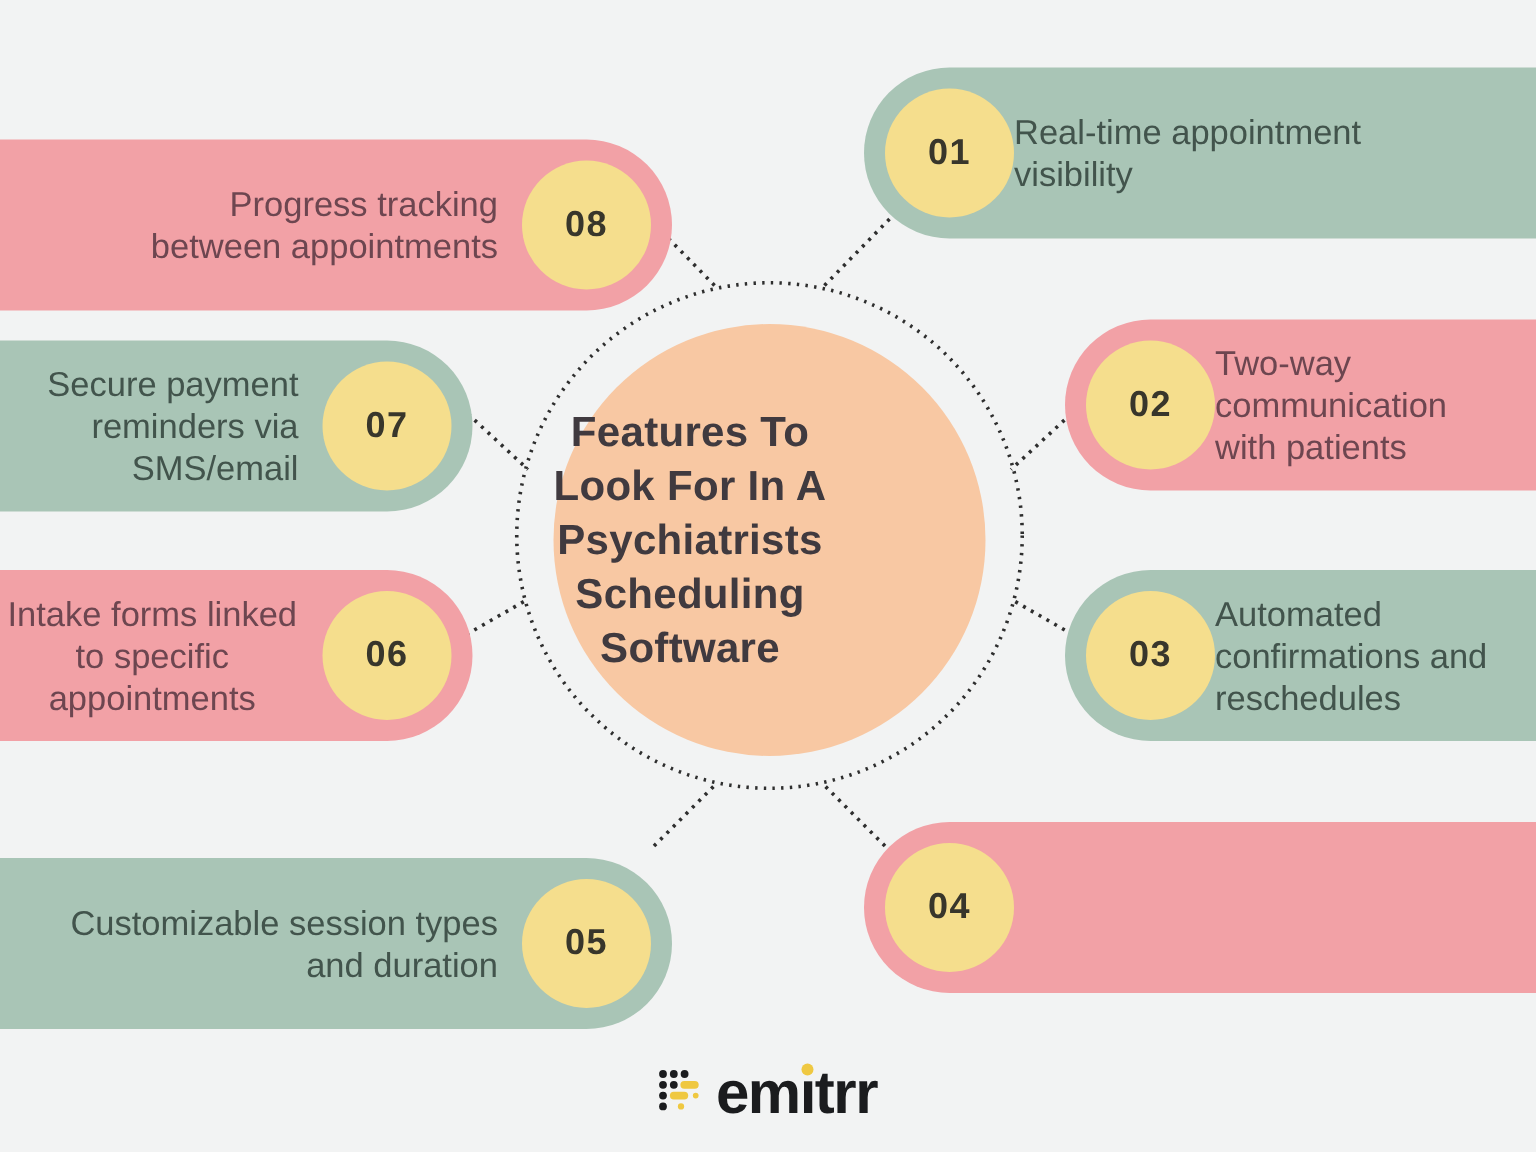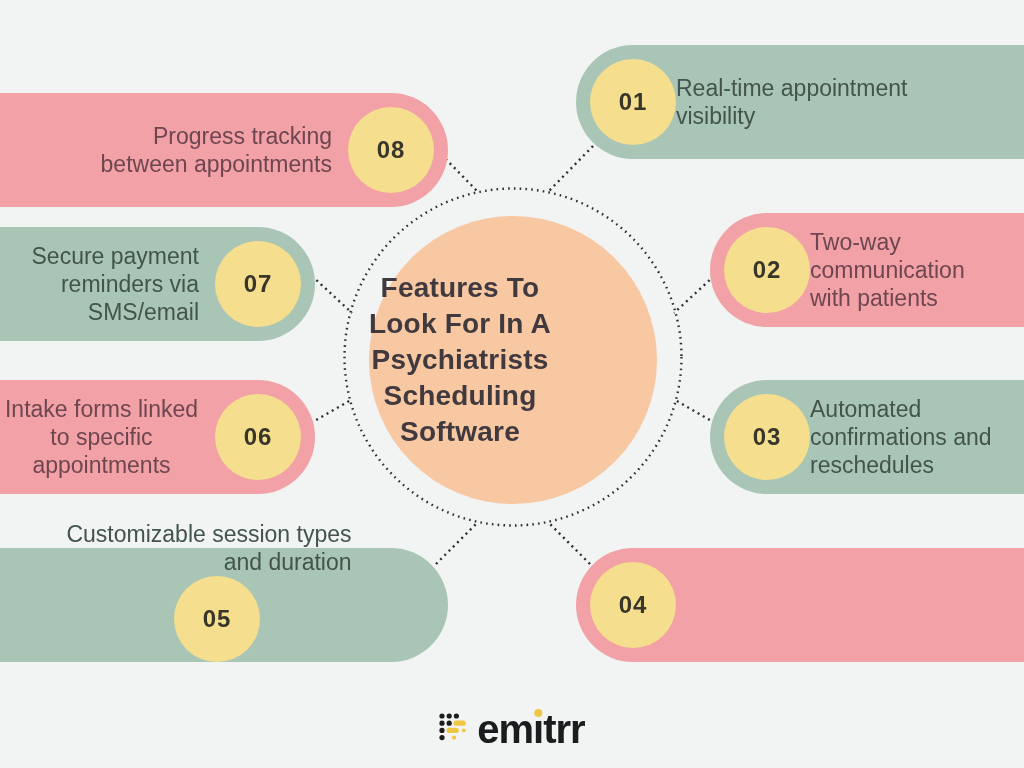--- a/index.html
+++ b/index.html
@@ -58,21 +58,21 @@
   .pill.left.center-text .pill-label{text-align:center;margin-left:4px;}
   .pill.right .pill-label{text-align:left;flex:1;}
 
   
   .p08{left:0;top:45px;width:448px;margin-top:48px;}
   .p01{left:576px;top:45px;width:448px;}
   .p07{left:0;top:227px;width:315px;}
   .p02{left:710px;top:213px;width:314px;}
   .p06{left:0;top:380px;width:315px;}
   .p03{left:710px;top:380px;width:314px;}
-  .p05{left:0;top:548px;width:448px;flex-direction:column;}
+  .p05{left:0;top:572px;width:448px;}
   .p04{left:576px;top:548px;width:448px;}
 
   .logo{
     position:absolute;left:0;top:701px;width:1024px;height:56px;
     display:flex;align-items:center;justify-content:center;gap:11px;
   }
   .logo-icon{width:27px;height:32px;flex:0 0 auto;}
   .logo-word{
     font-size:40px;font-weight:bold;color:var(--logo-black);
     letter-spacing:-1px;line-height:1;display:flex;align-items:baseline;

